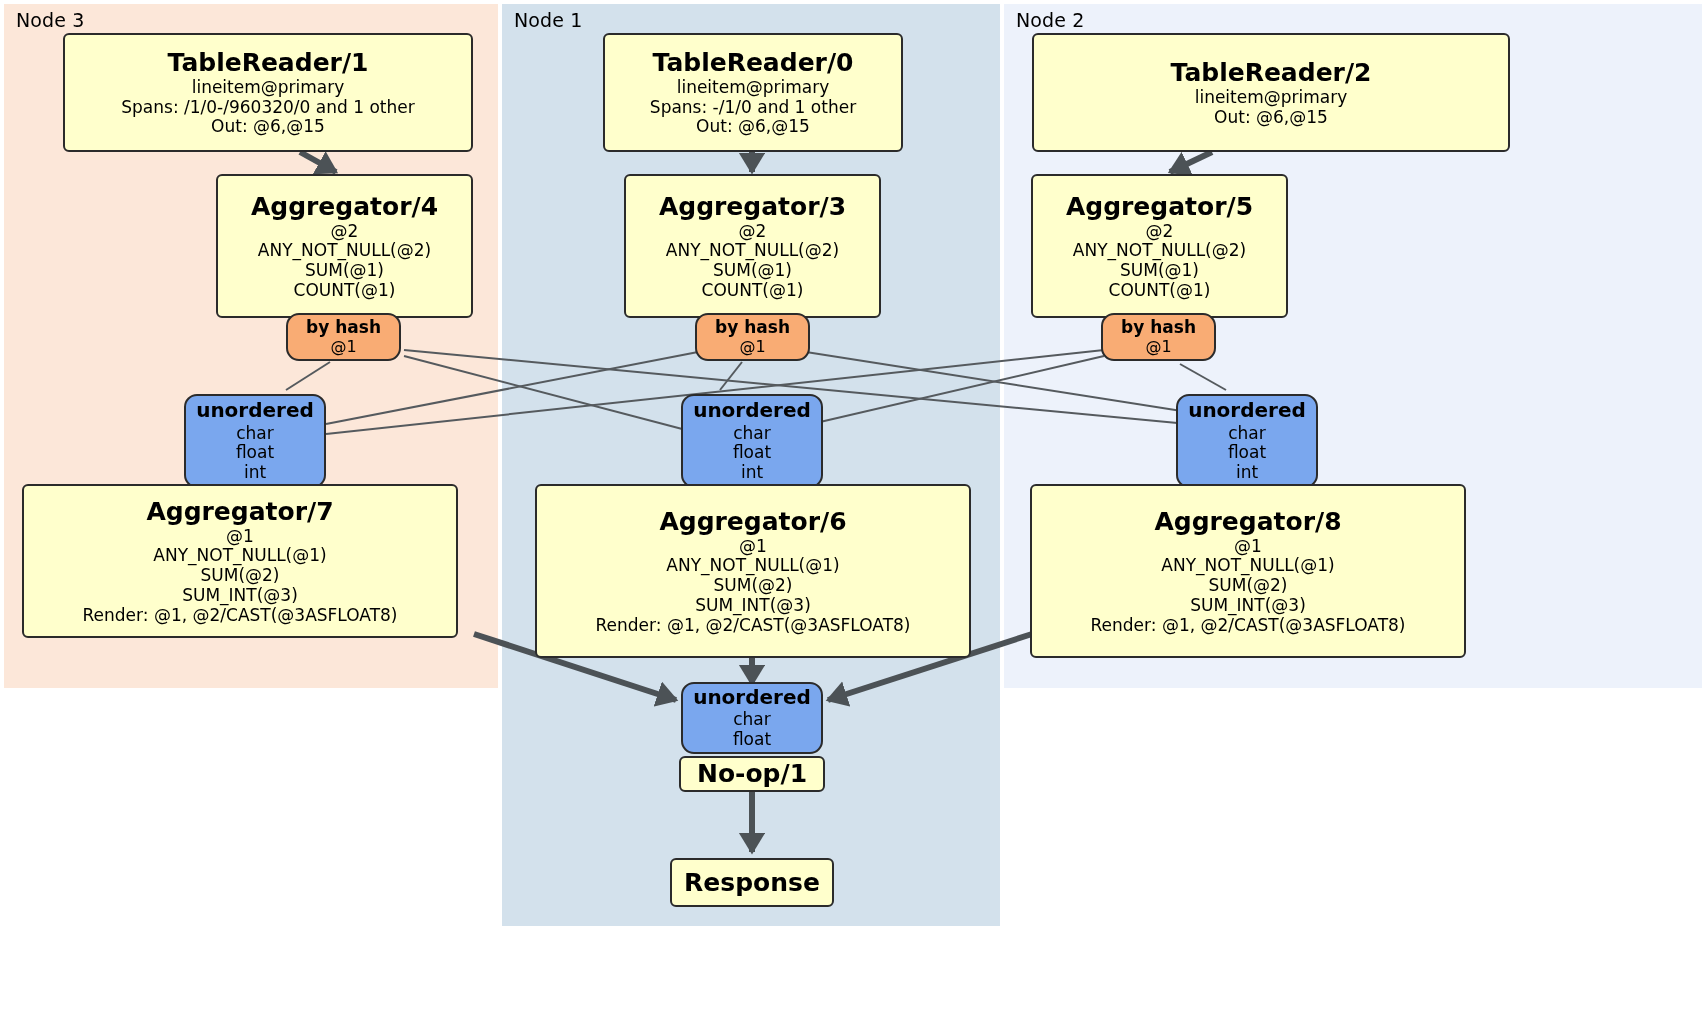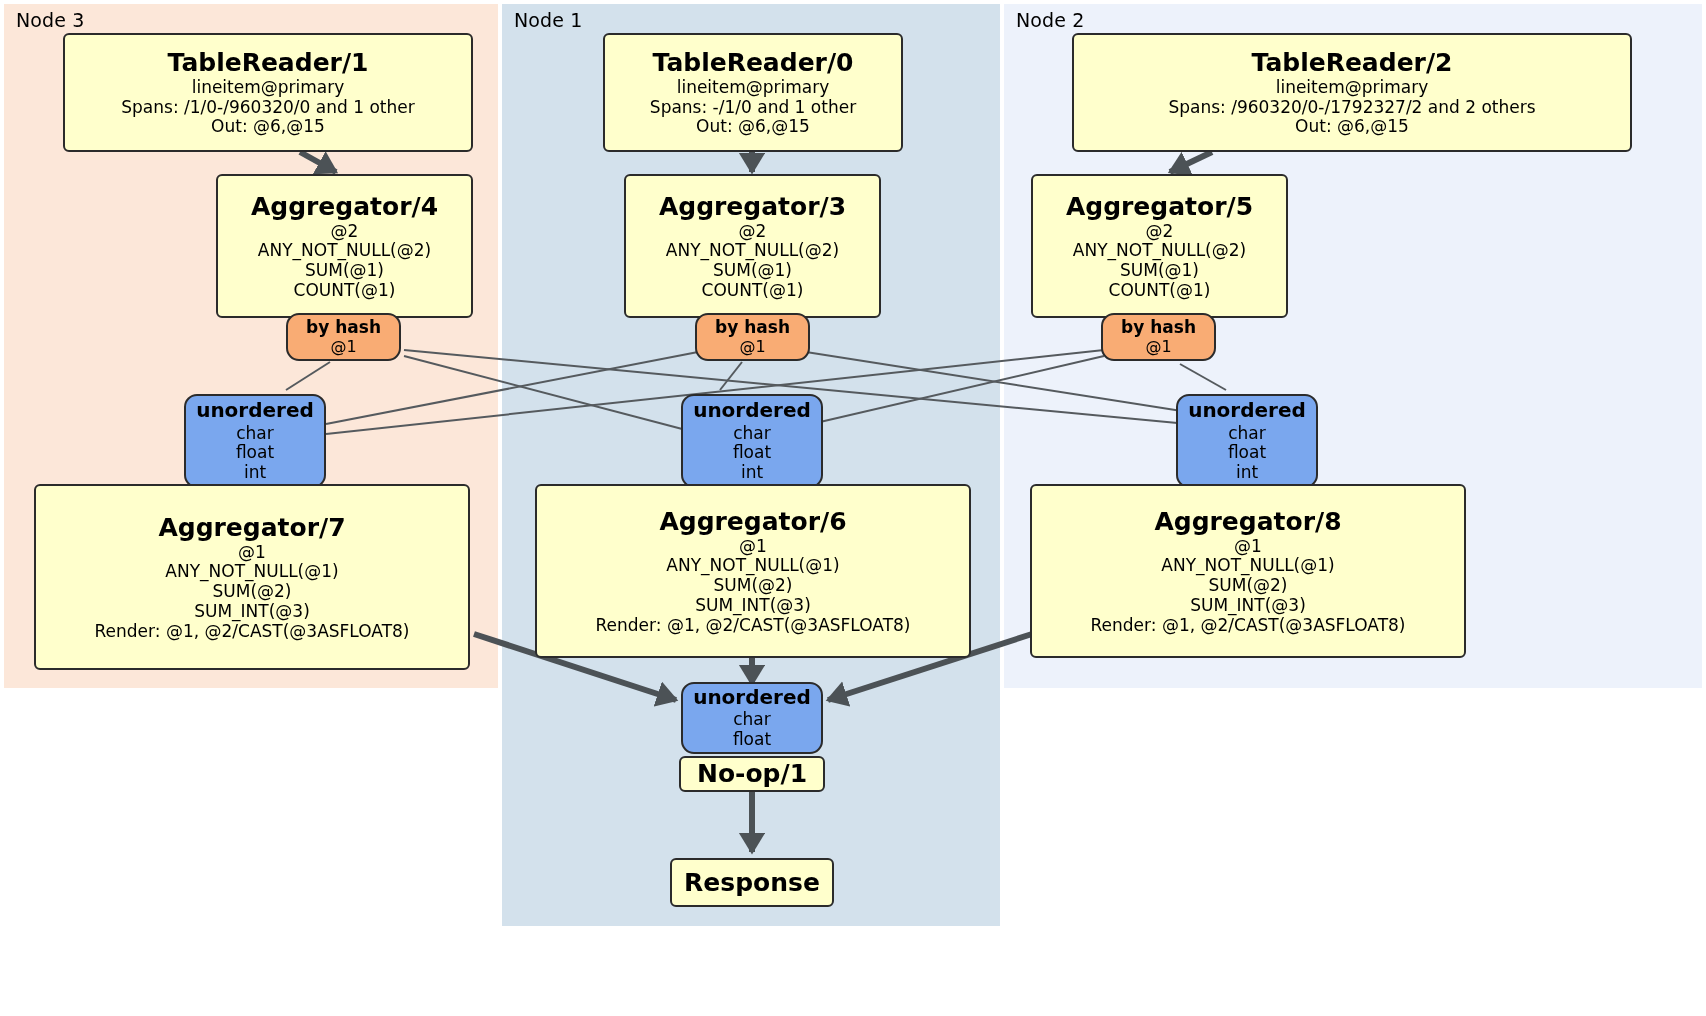--- a/index.html
+++ b/index.html
@@ -177,21 +177,21 @@
     <div class="line">@1</div>
   </div>
 
   <div class="node synth-unordered" style="left:184px; top:394px; width:142px; height:94px;">
     <div class="title">unordered</div>
     <div class="line">char</div>
     <div class="line">float</div>
     <div class="line">int</div>
   </div>
 
-  <div class="node proc" style="left:34px; top:484px; width:436px; height:186px;">
+  <div class="node proc" style="left:22px; top:484px; width:436px; height:154px;">
     <div class="title">Aggregator/7</div>
     <div class="line">@1</div>
     <div class="line">ANY_NOT_NULL(@1)</div>
     <div class="line">SUM(@2)</div>
     <div class="line">SUM_INT(@3)</div>
     <div class="line">Render: @1, @2/CAST(@3ASFLOAT8)</div>
   </div>
 
   <div class="node proc" style="left:603px; top:33px; width:300px; height:119px;">
     <div class="title">TableReader/0</div>
@@ -236,24 +236,23 @@
   </div>
 
   <div class="node proc small" style="left:679px; top:756px; width:146px; height:36px;">
     <div class="title">No-op/1</div>
   </div>
 
   <div class="node proc small" style="left:670px; top:858px; width:164px; height:49px;">
     <div class="title">Response</div>
   </div>
 
-  <div class="node proc" style="left:1032px; top:33px; width:560px; height:119px;margin-left:40px;">
+  <div class="node proc" style="left:1032px; top:33px; width:478px; height:119px;">
     <div class="title">TableReader/2</div>
     <div class="line">lineitem@primary</div>
-    <div class="line">Spans: /960320/0-/1792327/2 and 2 others</div>
     <div class="line">Out: @6,@15</div>
   </div>
 
   <div class="node proc" style="left:1031px; top:174px; width:257px; height:144px;">
     <div class="title">Aggregator/5</div>
     <div class="line">@2</div>
     <div class="line">ANY_NOT_NULL(@2)</div>
     <div class="line">SUM(@1)</div>
     <div class="line">COUNT(@1)</div>
   </div>

